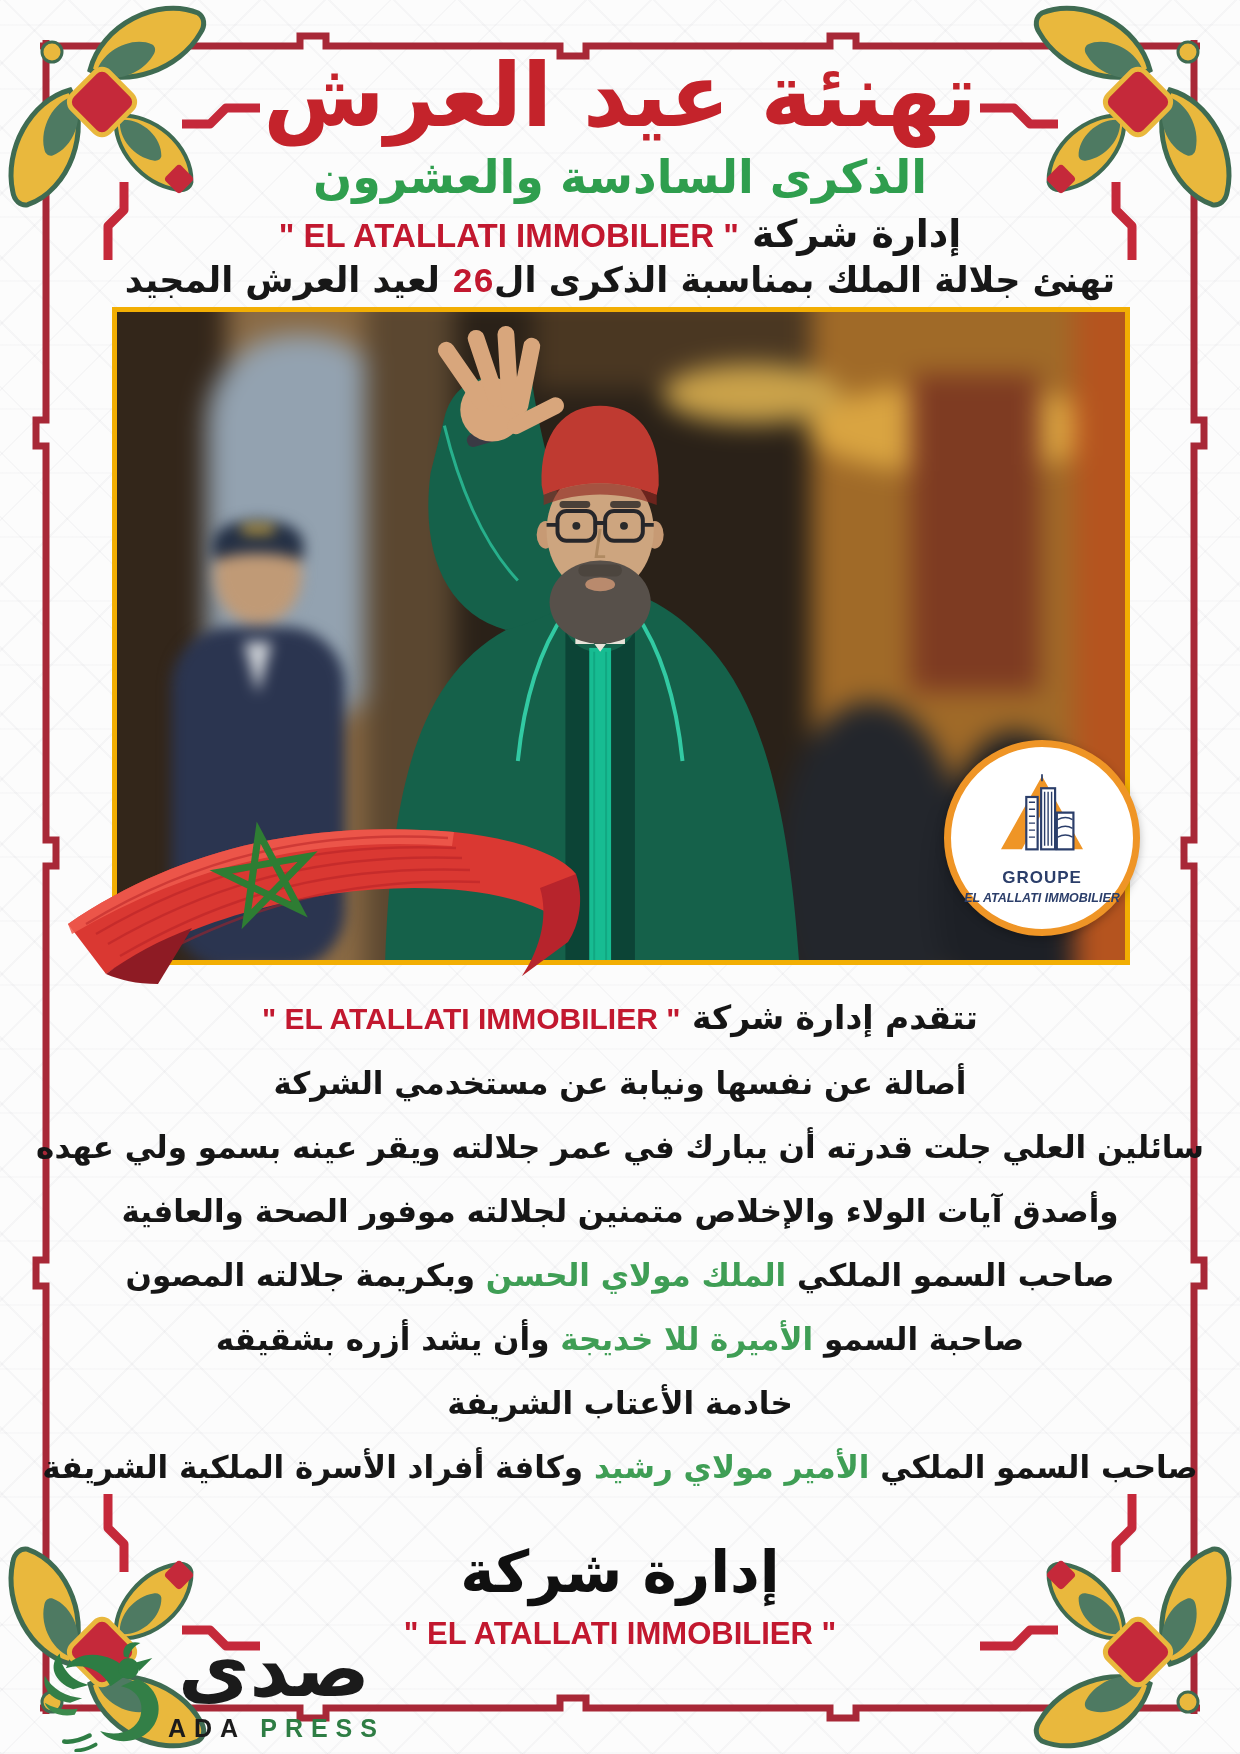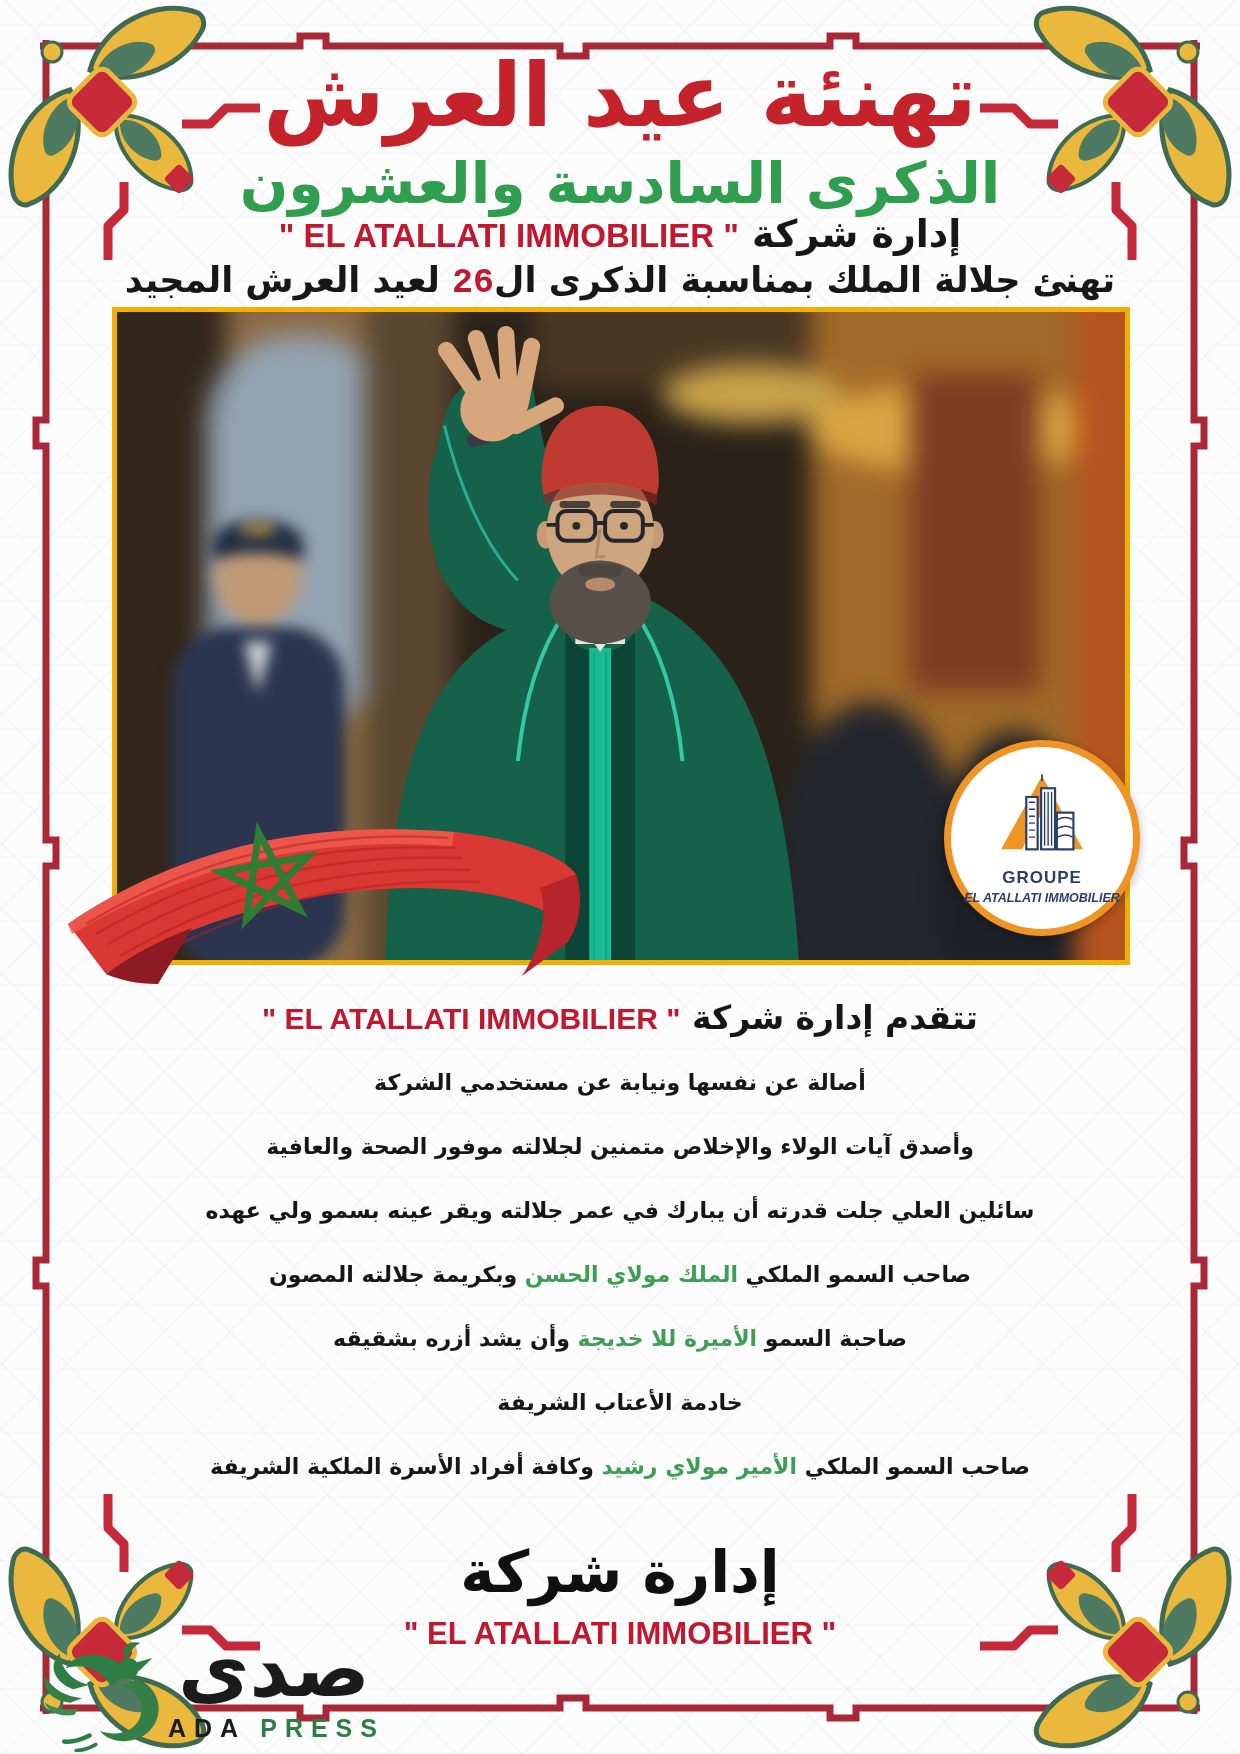--- a/index.html
+++ b/index.html
@@ -14,41 +14,41 @@
   .orn-gold{fill:#e9b83d;stroke:#3f6b52;stroke-width:5}
   .orn-green{fill:#4e7a62}
   .orn-center{fill:#c5293a;stroke:#e9b83d;stroke-width:5}
   .orn-red-line{fill:none;stroke:#c5293a;stroke-width:9;stroke-linejoin:round}
   .orn-reddot{fill:#c5293a}
   .orn-golddot{fill:#e9b83d;stroke:#3f6b52;stroke-width:3}
   .border-line{fill:none;stroke:#a82837;stroke-width:7}
 
   .hline{position:absolute;left:0;right:0;text-align:center;z-index:4;white-space:nowrap}
   .t-title{top:44px;font-size:88px;font-weight:700;color:#c4232b;direction:rtl}
-  .t-sub{top:150px;font-size:57px;font-weight:700;color:#2f9e4e;direction:rtl}
+  .t-sub{top:150px;font-size:46px;font-weight:700;color:#2f9e4e;direction:rtl}
   .t-co{top:212px;font-size:38px;font-weight:700;color:#171717;direction:rtl}
   .latin-red{font-family:"Liberation Sans",sans-serif;font-weight:700;color:#c2182f;direction:ltr;unicode-bidi:embed}
   .t-co .latin-red{font-size:33px}
   .t-con{top:260px;font-size:35px;font-weight:700;color:#171717;direction:rtl}
   .t-con .num{color:#c2182f;font-family:Liberation Mono, monospace;font-weight:700}
 
   .photo{position:absolute;left:112px;top:307px;width:1008px;height:648px;
          border:5px solid #f2ae03;z-index:3;background:#7a5a3a;overflow:hidden}
   .photo svg{display:block;width:100%;height:100%}
   .blur14{filter:blur(13px)} .blur7{filter:blur(7px)}
 
   .flag{position:absolute;left:62px;top:728px;width:534px;height:264px;z-index:5}
   .badge{position:absolute;left:944px;top:740px;width:182px;height:182px;background:#fff;
          border:7px solid #ef9526;border-radius:50%;z-index:6;display:flex;flex-direction:column;
          align-items:center;justify-content:center;box-shadow:0 3px 8px rgba(0,0,0,.25)}
   .badge .groupe{font:700 17px "Liberation Sans",sans-serif;color:#2b3e6a;letter-spacing:1px;margin-top:12px}
   .badge .cname{font:italic 700 12.5px "Liberation Sans",sans-serif;color:#2b3e6a;margin-top:3px}
 
   .message{position:absolute;left:36px;right:36px;top:986px;z-index:4;text-align:center;direction:rtl}
-  .msg-line{font-size:22px;font-weight:700;color:#161616;line-height:64px;white-space:nowrap}
+  .msg-line{font-size:31px;font-weight:700;color:#161616;line-height:64px;white-space:nowrap}
   .msg-line.first{font-size:33px}
   .msg-line .green{color:#3f9e55}
   .msg-line .latin-red{font-size:30px}
 
   .footer-mgmt{top:1538px;font-size:58px;font-weight:700;color:#101010;direction:rtl;z-index:4}
   .footer-co{top:1616px;font:700 31px "Liberation Sans",sans-serif;color:#c2182f;z-index:4}
 
   .press{position:absolute;left:0;right:0;top:1640px;z-index:6;display:flex;justify-content:flex-start}
   .press-wrap{position:relative;width:440px;height:114px}
   .press-bird{position:absolute;left:40px;top:0}
@@ -193,22 +193,22 @@
       </g>
       <path d="M54,4 h2 v-0 z M55,2 v8" stroke="#2b3e6a" stroke-width="2"></path>
     </svg>
     <div class="groupe">GROUPE</div>
     <div class="cname">EL ATALLATI IMMOBILIER</div>
   </div>
 
   <div class="message">
     <div class="msg-line first"><span>تتقدم إدارة شركة</span> <span class="latin-red">" EL ATALLATI IMMOBILIER "</span></div>
     <div class="msg-line">أصالة عن نفسها ونيابة عن مستخدمي الشركة</div>
+    <div class="msg-line">سائلين العلي جلت قدرته أن يبارك في عمر جلالته ويقر عينه بسمو ولي عهده</div>
     <div class="msg-line">وأصدق آيات الولاء والإخلاص متمنين لجلالته موفور الصحة والعافية</div>
-    <div class="msg-line">سائلين العلي جلت قدرته أن يبارك في عمر جلالته ويقر عينه بسمو ولي عهده</div>
     <div class="msg-line"><span>صاحب السمو الملكي</span> <span class="green">الملك مولاي الحسن</span> <span>وبكريمة جلالته المصون</span></div>
     <div class="msg-line"><span>صاحبة السمو</span> <span class="green">الأميرة للا خديجة</span> <span>وأن يشد أزره بشقيقه</span></div>
     <div class="msg-line">خادمة الأعتاب الشريفة</div>
     <div class="msg-line"><span>صاحب السمو الملكي</span> <span class="green">الأمير مولاي رشيد</span> <span>وكافة أفراد الأسرة الملكية الشريفة</span></div>
   </div>
 
   <div class="hline footer-mgmt">إدارة شركة</div>
   <div class="hline footer-co">" EL ATALLATI IMMOBILIER "</div>
 
   <div class="press">

